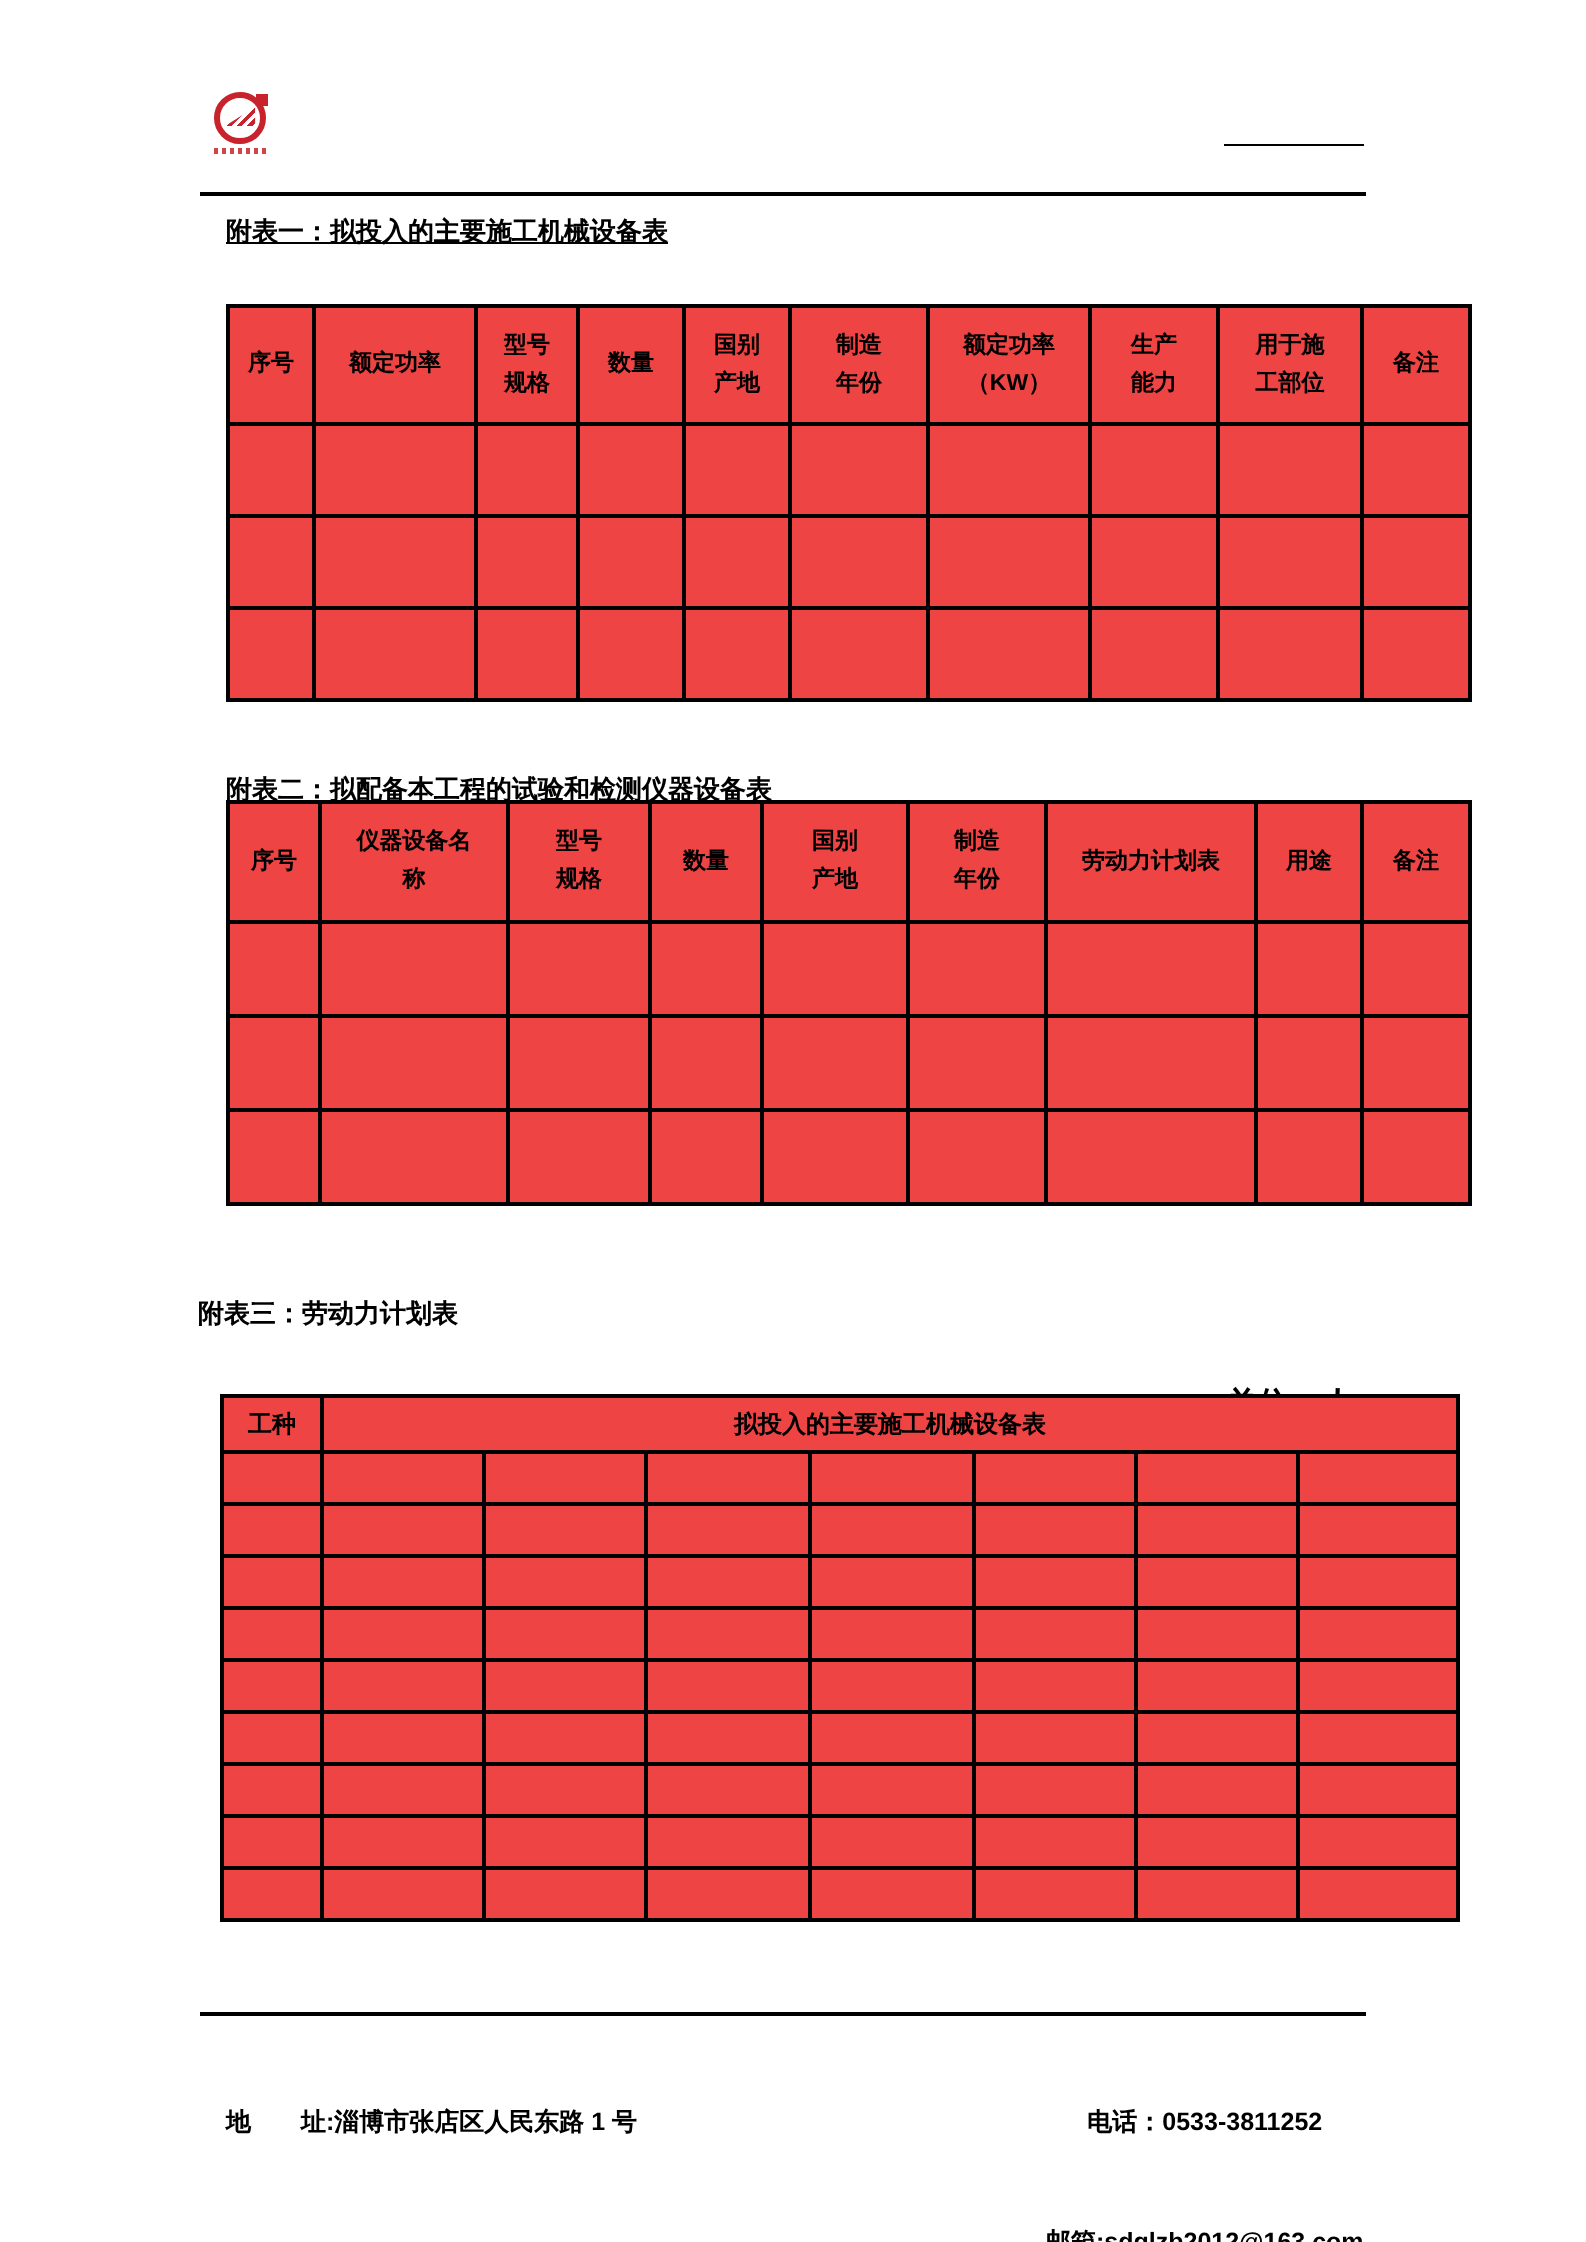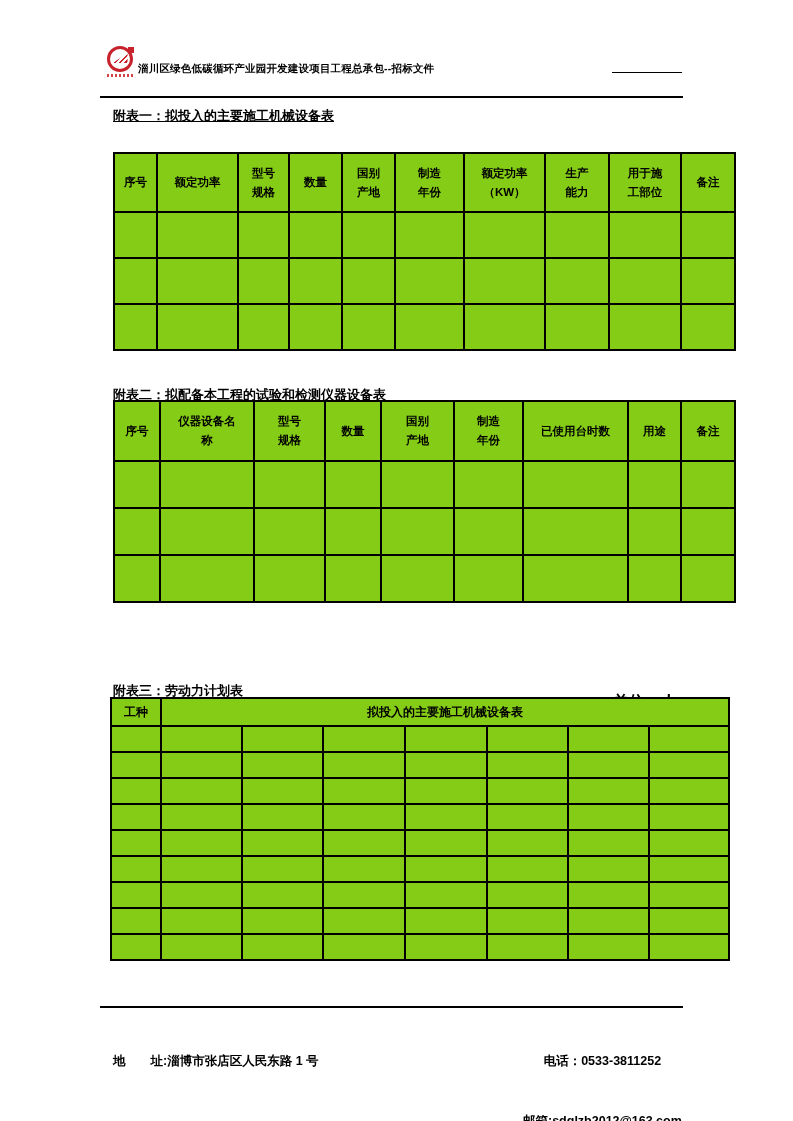--- a/index.html
+++ b/index.html
@@ -28,24 +28,24 @@
   .doc-title {
     position:absolute; left:138px; top:62px; font-size:10.5px; font-weight:bold;
     letter-spacing:.2px; white-space:nowrap;
   }
   .pageno-line { position:absolute; left:612px; top:72px; width:70px; height:0; border-top:1.6px solid #000; }
   .header-rule { position:absolute; left:100px; top:96px; width:583px; height:0; border-top:2.2px solid #000; }
   
   .sec-title { position:absolute; font-size:13px; font-weight:bold; white-space:nowrap; }
   .sec1-title { left:113px; top:107px;text-decoration:underline; }
   .sec2-title { left:113px; top:366px;margin-top:20px; }
-  .sec3-title { left:113px; top:648px;margin-top:34px; }
+  .sec3-title { left:99px; top:648px; }
   .unit-note { position:absolute; left:613px; top:692px; font-size:16px; font-weight:bold; white-space:nowrap; }
   
-  table { border-collapse:collapse; table-layout:fixed; position:absolute; background:#84cc16; }
+  table { border-collapse:collapse; table-layout:fixed; position:absolute; background:#ef4444; }
   th,td { border:2px solid #000; padding:0; }
   th { font-weight:bold; text-align:center; vertical-align:middle; white-space:pre-line; }
   .t1 { left:113px; top:152px; width:621px; }
   .t1 th { font-size:11.5px; line-height:19px; height:59px; }
   .t1 td { height:46px; }
   .t2 { left:113px; top:400px; width:621px; }
   .t2 th { font-size:11.5px; line-height:19px; height:60px; }
   .t2 td { height:47px; }
   .t3 { left:110px; top:697px; width:618px; }
   .t3 th { font-size:12px; height:28px; }
@@ -59,21 +59,20 @@
 <body>
 
 <div class="page">
 
   <div class="logo">
     <div class="logo-ring"></div>
     <div class="logo-stripes"></div>
     <div class="logo-square"></div>
     <div class="logo-caption"></div>
   </div>
-  <div class="doc-title">淄川区绿色低碳循环产业园开发建设项目工程总承包--招标文件</div>
   <div class="pageno-line"></div>
   <div class="header-rule"></div>
 
   <div class="sec-title sec1-title">附表一：拟投入的主要施工机械设备表</div>
   <table class="t1">
     <colgroup>
       <col style="width:43px">
         <col style="width:81px">
         <col style="width:51px">
         <col style="width:53px">
@@ -162,21 +161,21 @@
         <th>序号</th>
         <th>仪器设备名
 称</th>
         <th>型号
 规格</th>
         <th>数量</th>
         <th>国别
 产地</th>
         <th>制造
 年份</th>
-        <th>已使用台时数</th>
+        <th>劳动力计划表</th>
         <th>用途</th>
         <th>备注</th>
       </tr>
     </thead>
     <tbody>
         <tr>
           <td></td>
           <td></td>
           <td></td>
           <td></td>

